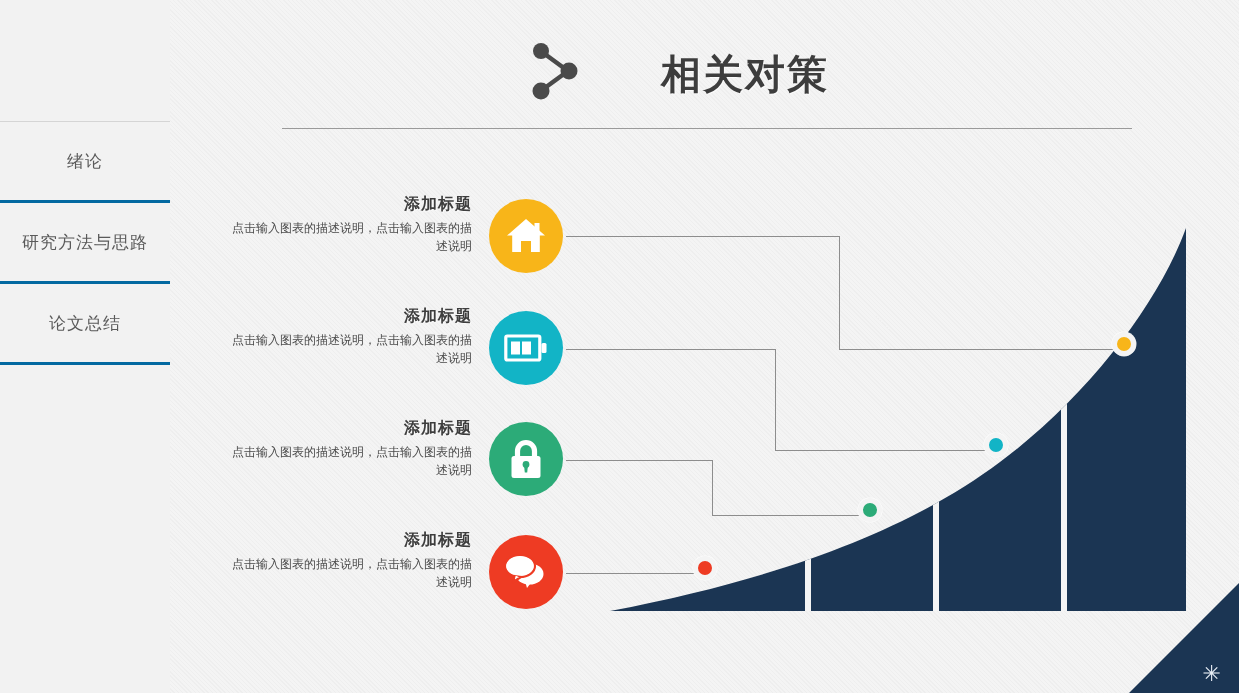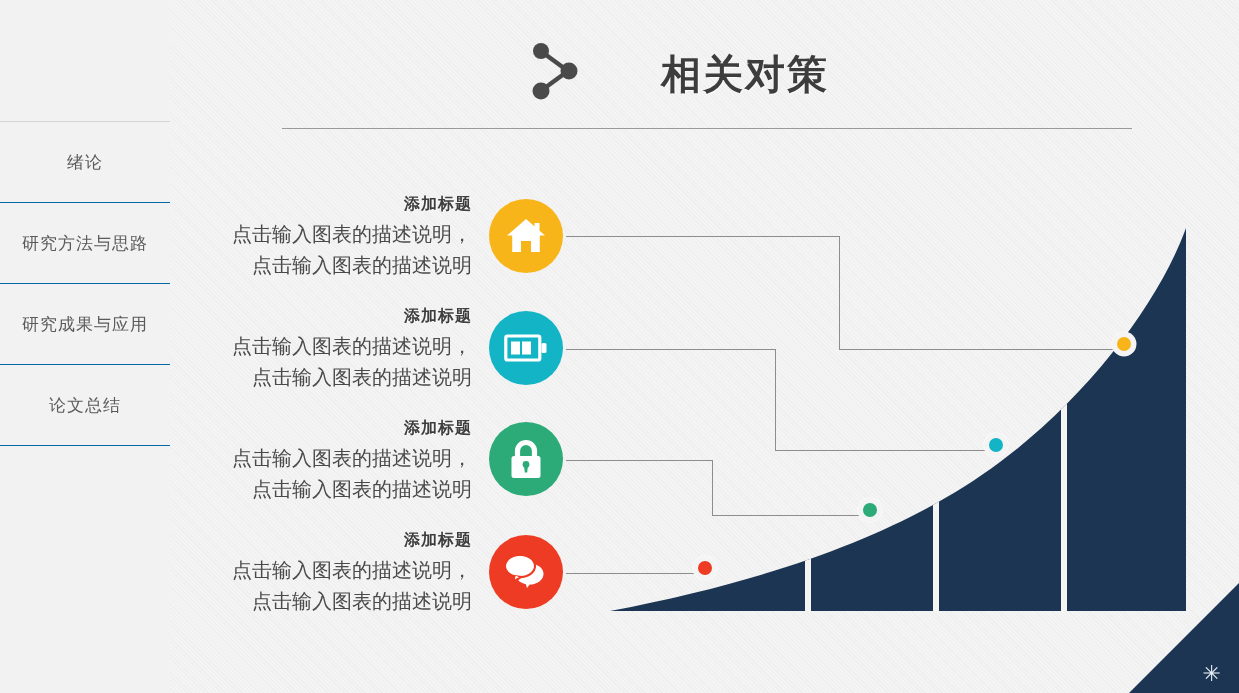--- a/index.html
+++ b/index.html
@@ -44,21 +44,21 @@
     background: #f2f2f2;
     z-index: 6;
   }
 
   .side-item {
     position: relative;
     width: 170px;
     display: flex;
     align-items: center;
     justify-content: center;
-    border-bottom: 1px solid #0369a1;
+    border-bottom: 3px solid #0369a1;
     font-size: 17px;
     color: #5a5a5a;
     letter-spacing: 1px;
     font-family: "DejaVu Sans", "Liberation Sans", sans-serif;
   }
   .side-item.spacer-top {
     height: 122px;
     border-bottom: 1px solid #d5d5d5;
   }
   .side-item.nav { height: 81px; }
@@ -125,21 +125,21 @@
     font-size: 16px;
     font-weight: bold;
     color: #3d3d3d;
     letter-spacing: 1px;
     font-family: "DejaVu Sans", "Liberation Sans", sans-serif;
     text-shadow: 1px 1px 0 rgba(255,255,255,0.6);
     line-height: 1.1;
   }
   .block .b-desc {
     margin-top: 6px;
-    font-size: 20px;
+    font-size: 12px;
     color: #4a4a4a;
     line-height: 1.55;
     font-family: "DejaVu Sans", "Liberation Sans", sans-serif;
   }
 
   
   .icon-circle {
     position: absolute;
     width: 74px; height: 74px;
     border-radius: 50%;
@@ -304,23 +304,20 @@
   <div id="sidebar">
     <div class="side-item spacer-top"></div>
 
     <div class="side-item nav">
       <span>绪论</span>
     </div>
     <div class="side-item nav">
       <span>研究方法与思路</span>
     </div>
     <div class="side-item nav">
-      <span>研究成果与应用</span>
-    </div>
-    <div class="side-item nav">
       <span>论文总结</span>
     </div>
 
     <div class="side-item spacer-bottom"></div>
   </div>
 
   <div id="corner"></div>
   <div id="corner-mark">✳</div>
 
 </div>

